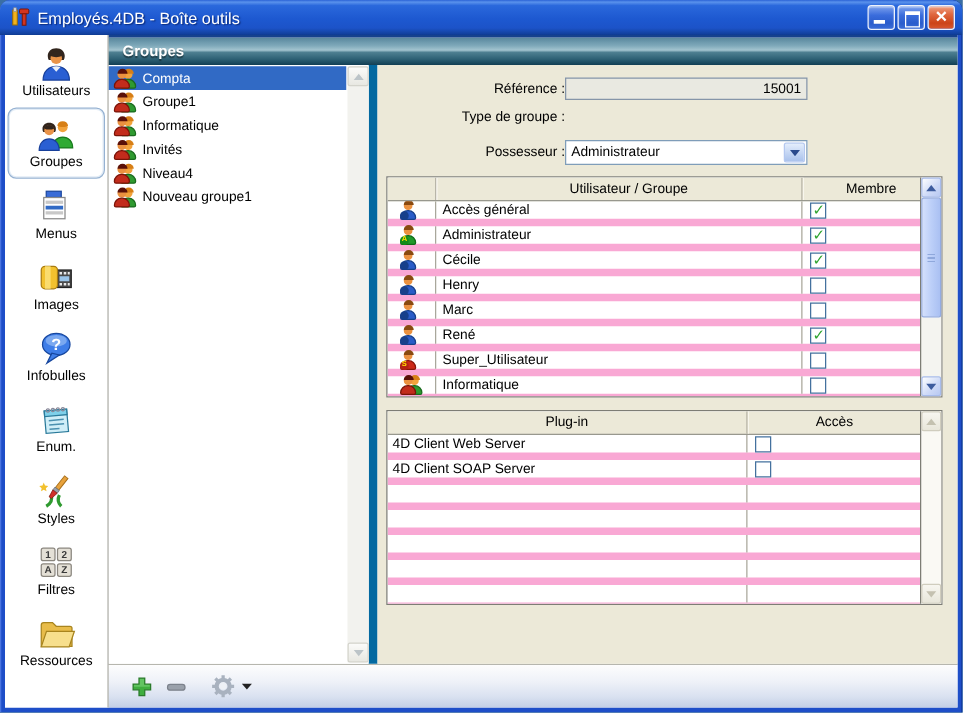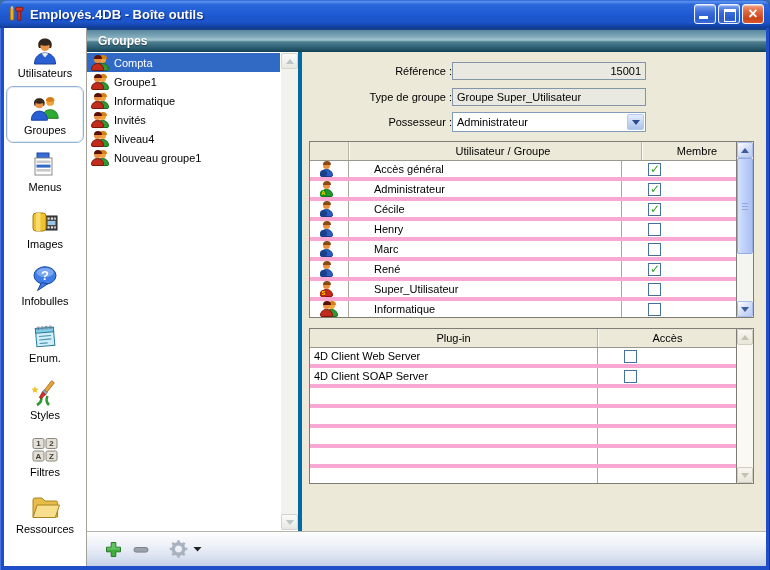--- a/index.html
+++ b/index.html
@@ -10,21 +10,21 @@
     background:#1e4ec8;border-radius:8px 8px 0 0;overflow:hidden;
     box-shadow:inset 1px 0 #4a74e0, inset -1px 0 #12379a;
   }
   
   .titlebar{
     height:28px;display:flex;align-items:center;padding:0 6px 0 7px;gap:5px;
     background:linear-gradient(180deg,#2b63d6 0%,#5a92ec 6%,#2a68dc 16%,#1d58d0 55%,#1c53c8 80%,#12419f 96%,#0e3a90 100%);
     border-radius:8px 8px 0 0;
   }
   .app-icon{width:18px;height:18px;flex:none;}
-  .title-text{flex:1;color:#fff;font-weight:bold;font-size:13px;text-shadow:1px 1px 1px #0a2a7a;white-space:nowrap;overflow:hidden;}
+  .title-text{flex:1;color:#fff;font-weight:normal;font-size:13px;text-shadow:1px 1px 1px #0a2a7a;white-space:nowrap;overflow:hidden;}
   .winbtns{display:flex;gap:2px;}
   .winbtn{width:22px;height:20px;border:1px solid #eef2fc;border-radius:3px;position:relative;
     background:linear-gradient(180deg,#7da2ee 0%,#3a6cdc 40%,#2a5ccc 75%,#3a6cd8 100%);box-shadow:inset 0 1px 1px rgba(255,255,255,.5);}
   .winbtn.close{background:linear-gradient(180deg,#f0a080 0%,#e06840 35%,#cc4418 75%,#d85830 100%);}
   .winbtn.min::after{content:"";position:absolute;left:4px;bottom:4px;width:9px;height:3px;background:#fff;}
   .winbtn.max::after{content:"";position:absolute;left:5px;top:4px;width:10px;height:9px;border:1px solid #fff;border-top:3px solid #fff;}
   .winbtn.close::after{content:"×";position:absolute;left:0;right:0;top:-1px;text-align:center;color:#fff;font:bold 16px/20px "Liberation Sans",sans-serif;}
   
   .bodywrap{position:absolute;top:28px;left:4px;right:4px;bottom:4px;display:flex;background:#fff;}
   
@@ -36,21 +36,21 @@
   .side-label{font-size:11px;}
   
   .main{flex:1;display:flex;flex-direction:column;min-width:0;}
   .main-header{
     height:24px;flex:none;display:flex;align-items:center;padding-left:11px;
     border-top:2px solid #15418c;color:#fff;font-weight:bold;font-size:12px;text-shadow:0 1px 1px rgba(0,0,0,.45);
     background:linear-gradient(180deg,#57869c 0%,#7fa9ba 30%,#a3c4cf 46%,#4e7f91 54%,#2e6175 78%,#123f54 100%);
   }
   .main-body{flex:1;display:flex;min-height:0;}
   
-  .grouplist{width:215px;flex:none;background:#fff;border-right:4px solid #0369a1;position:relative;}
+  .grouplist{width:215px;flex:none;background:#fff;border-right:7px solid #0369a1;position:relative;}
   .grows{position:absolute;top:1px;left:0;right:18px;}
   .grow{height:19px;display:flex;align-items:center;gap:5px;padding-left:4px;}
   .grow.selected{background:#316ac5;color:#fff;}
   
   .sb{width:17px;display:flex;flex-direction:column;flex:none;}
   .sb .sbtn{height:16px;flex:none;display:flex;align-items:center;justify-content:center;border-radius:2px;}
   .sb .strack{flex:1;}
   .tri{width:0;height:0;border:4px solid transparent;}
   .tri.up{border-bottom-width:5px;margin-top:-4px;}
   .tri.down{border-top-width:5px;margin-bottom:-4px;}
@@ -85,21 +85,21 @@
   .combo .drop .tri.down{border-top-color:#2a4a8c;border-width:4px;border-top-width:5px;}
   
   .xtable{position:absolute;border:1px solid #7d7d75;background:#fff;display:flex;}
   .members{left:7px;top:89px;width:445px;height:177px;}
   .plugins{left:7px;top:276px;width:445px;height:156px;}
   .tmain{flex:1;display:flex;flex-direction:column;overflow:hidden;min-width:0;}
   .xhead{height:19px;flex:none;background:#ece9d8;border-bottom:1px solid #98988e;display:flex;align-items:center;}
   .xhead .hc{height:100%;display:flex;align-items:center;justify-content:center;border-right:1px solid #b8b5a8;box-shadow:1px 0 0 #fbfaf4;}
   .xhead .hc:last-child{border-right:none;box-shadow:none;}
   .xrows{flex:1;overflow:hidden;}
-  .xrow{height:20px;display:flex;border-bottom:4px solid #f9a8d4;gap:20px;}
+  .xrow{height:20px;display:flex;border-bottom:6px solid #f9a8d4;}
   .xrow .c{height:100%;display:flex;align-items:center;border-right:1px solid #a9a79b;}
   .xrow .c.last{border-right:none;}
   .col-ic{width:39px;justify-content:center;flex:none;}
   .col-name{flex:1;padding-left:5px;min-width:0;}
   .col-mem{width:94px;flex:none;padding-left:6px;}
   .hc.col-mem,.hc.col-name{padding-left:16px;}
   .col-plug{width:288px;flex:none;padding-left:4px;}
   .col-acc{width:139px;flex:none;padding-left:6px;}
   
   .cb{width:13px;height:13px;border:1px solid #44719e;background:#fff;position:relative;flex:none;}
@@ -379,21 +379,20 @@
         </div>
 
         <div class="panel">
 
           <div class="frow" style="top:10px;">
             <span class="flabel">Référence :</span>
             <span class="ffield right">15001</span>
           </div>
           <div class="frow" style="top:36px;">
             <span class="flabel">Type de groupe :</span>
-            <span class="ffield">Groupe Super_Utilisateur</span>
           </div>
           <div class="frow" style="top:60px;">
             <span class="flabel">Possesseur :</span>
             <span class="combo">
               <span>Administrateur</span>
               <span class="drop">
                   <span class="tri down"></span>
                 </span>
             </span>
           </div>

